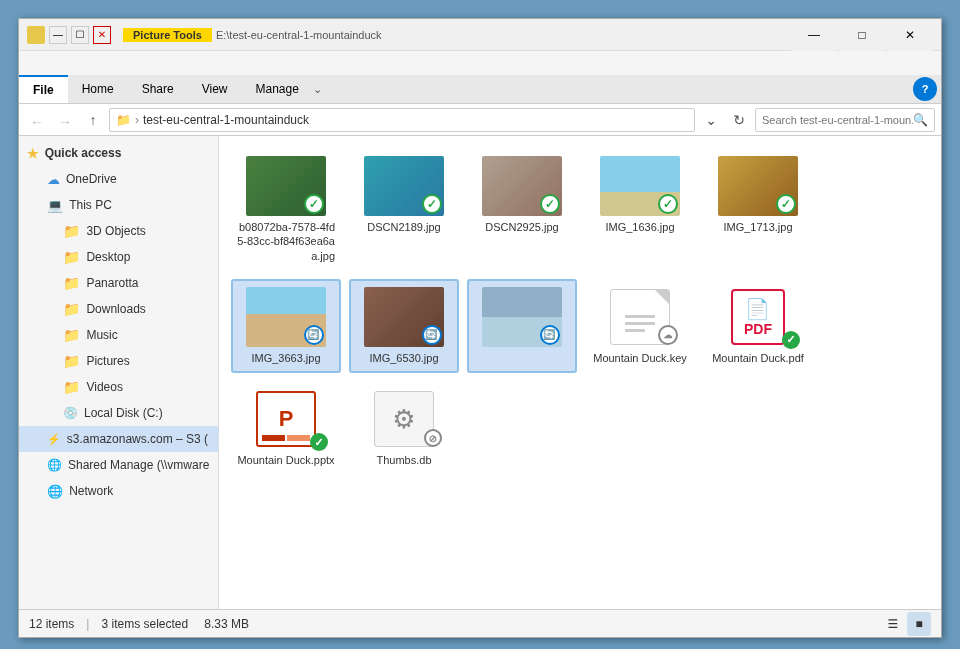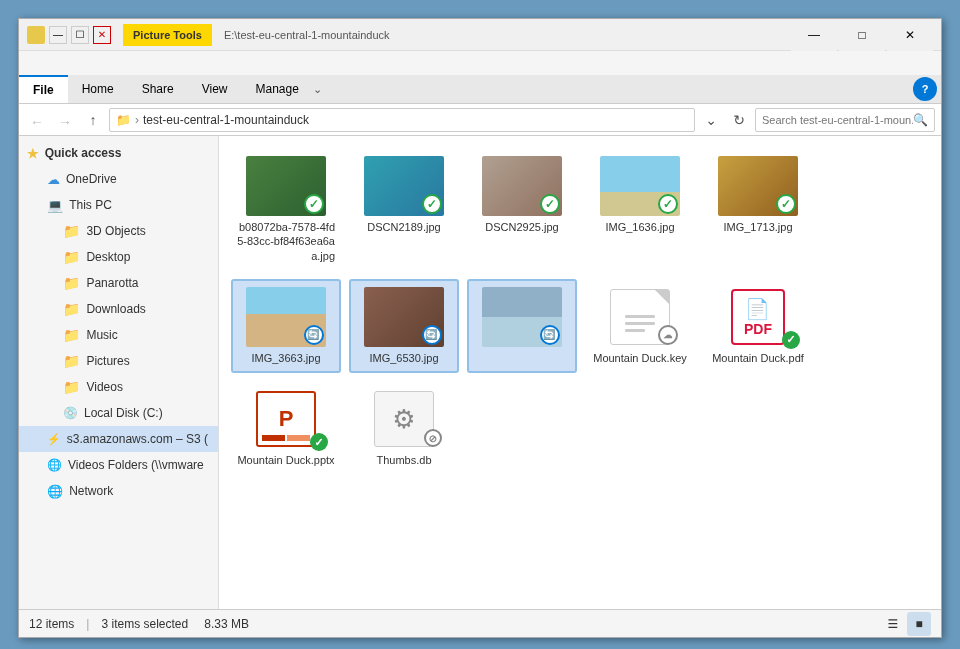--- a/index.html
+++ b/index.html
@@ -55,29 +55,28 @@
       cursor: pointer;
       font-size: 10px;
     }
     .tb-btn.close { color: #c00; border-color: #c00; }
     .picture-tools-badge {
       background: #ffd700;
       color: #333;
       font-size: 11px;
       font-weight: 600;
       padding: 2px 10px;
-      height: 22px;
+      height: 14px;
       display: flex; align-items: center;
       margin-left: 8px;
     }
     .titlebar-path {
       flex: 1;
       font-size: 11px;
       color: #555;
-      margin-left: 8px;
     }
     .titlebar-controls {
       display: flex; gap: 2px;
     }
     .win-btn {
       width: 46px; height: 32px;
       display: flex; align-items: center; justify-content: center;
       background: #f0f0f0;
       cursor: pointer;
       font-size: 12px;
@@ -421,21 +420,21 @@
       <div class="sidebar-item indent2">
         <span>💿</span>
         <span>Local Disk (C:)</span>
       </div>
       <div class="sidebar-item indent1 active">
         <span class="icon-s3">⚡</span>
         <span>s3.amazonaws.com – S3 (</span>
       </div>
       <div class="sidebar-item indent1">
         <span style="font-size:12px;">🌐</span>
-        <span>Videos Folders (\\vmware</span>
+        <span>Shared Manage (\\vmware</span>
       </div>
       <div class="sidebar-item indent1">
         <span class="icon-net">🌐</span>
         <span>Network</span>
       </div>
 
     </div>
 
     <div class="file-area">
       <div class="file-grid">

